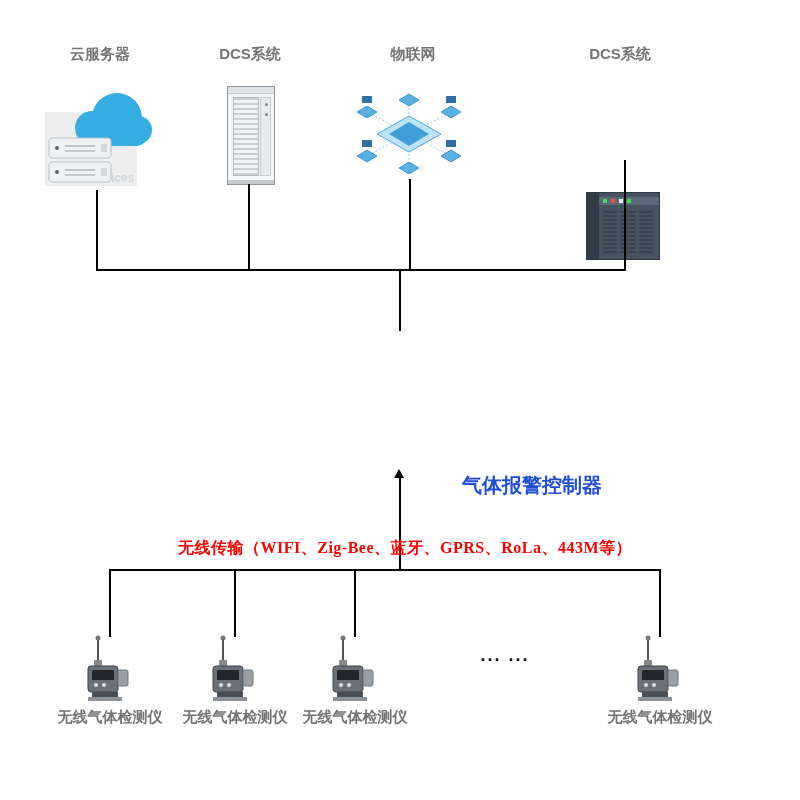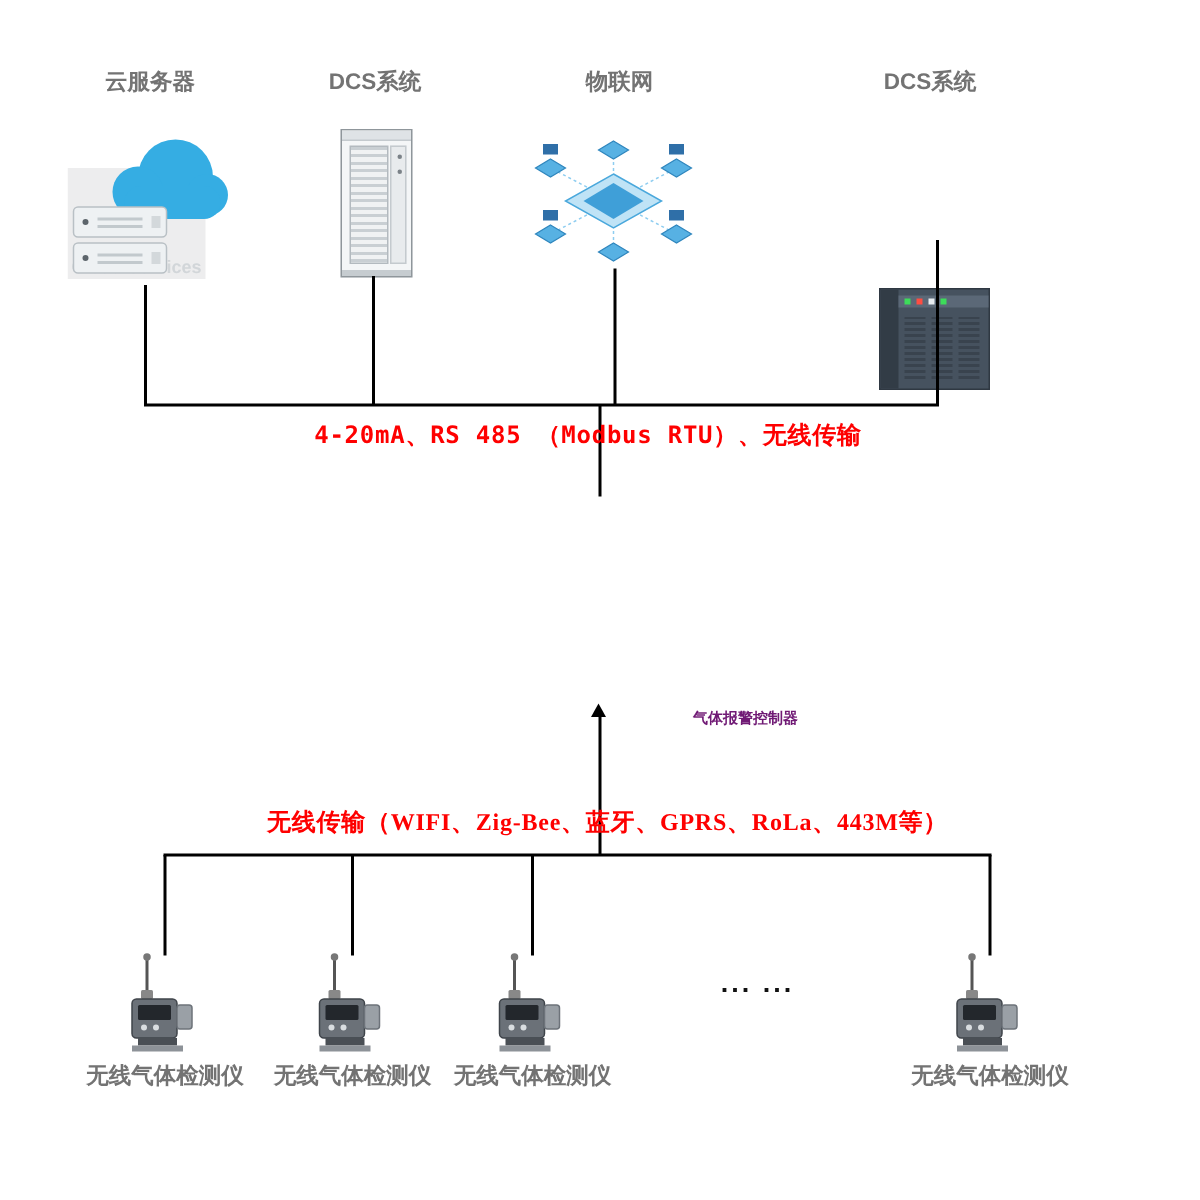--- a/index.html
+++ b/index.html
@@ -5,21 +5,21 @@
   html,body{margin:0;padding:0;background:#fff;}
   .canvas{position:relative;width:800px;height:800px;background:#ffffff;
           font-family:"Liberation Sans",sans-serif;overflow:hidden;}
 
   
   .lbl{position:absolute;transform:translateX(-50%);font-size:15px;font-weight:600;
        color:#737373;white-space:nowrap;}
   .red{position:absolute;transform:translateX(-50%);color:#fe0000;font-size:16px;
        font-weight:600;white-space:nowrap;letter-spacing:.5px;
        font-family:"DejaVu Sans Mono","Liberation Sans",monospace;}
-  .plain{position:absolute;font-size:10px;font-weight:600;color:#701a75;white-space:nowrap;}
+  .plain{position:absolute;font-size:20px;font-weight:600;color:#1d4ed8;white-space:nowrap;}
   .dots{position:absolute;transform:translateX(-50%);font-size:18px;font-weight:700;
         letter-spacing:2px;color:#111;}
 
   
   .vline{position:absolute;width:1.5px;background:#000;}
   .hline{position:absolute;height:1.5px;background:#000;}
   .arrow{position:absolute;width:0;height:0;border-left:5px solid transparent;
          border-right:5px solid transparent;border-bottom:9px solid #000;}
 
   .icon{position:absolute;}
@@ -151,21 +151,20 @@
     <div class="vent" style="left:52px;"></div>
   </div>
 
   <div class="vline" style="left:96px;top:190px;height:80px;"></div>
   <div class="vline" style="left:248px;top:184px;height:86px;"></div>
   <div class="vline" style="left:409px;top:179px;height:91px;"></div>
   <div class="vline" style="left:624px;top:160px;height:110px;"></div>
   <div class="hline" style="left:96px;top:269px;width:530px;"></div>
   <div class="vline" style="left:399px;top:270px;height:61px;"></div>
 
-  <div class="red" style="left:392px;top:280px;">4-20mA、RS 485 （Modbus RTU）、无线传输</div>
 
 
   <div class="plain" style="left:462px;top:472px;">气体报警控制器</div>
 
   <div class="arrow" style="left:394px;top:469px;"></div>
   <div class="vline" style="left:399px;top:477px;height:93px;"></div>
 
   <div class="red" style="left:405px;top:538px;font-family:Liberation Serif, serif;">无线传输（WIFI、Zig-Bee、蓝牙、GPRS、RoLa、443M等）</div>
 
   <div class="hline" style="left:109px;top:569px;width:552px;"></div>

